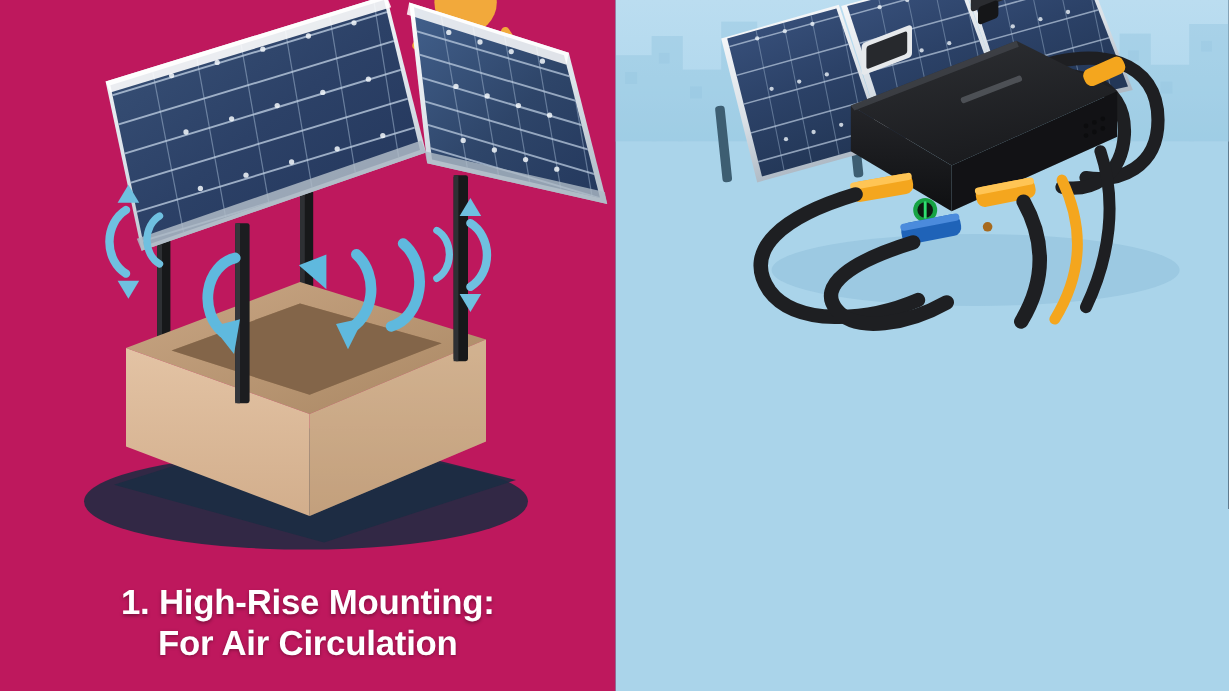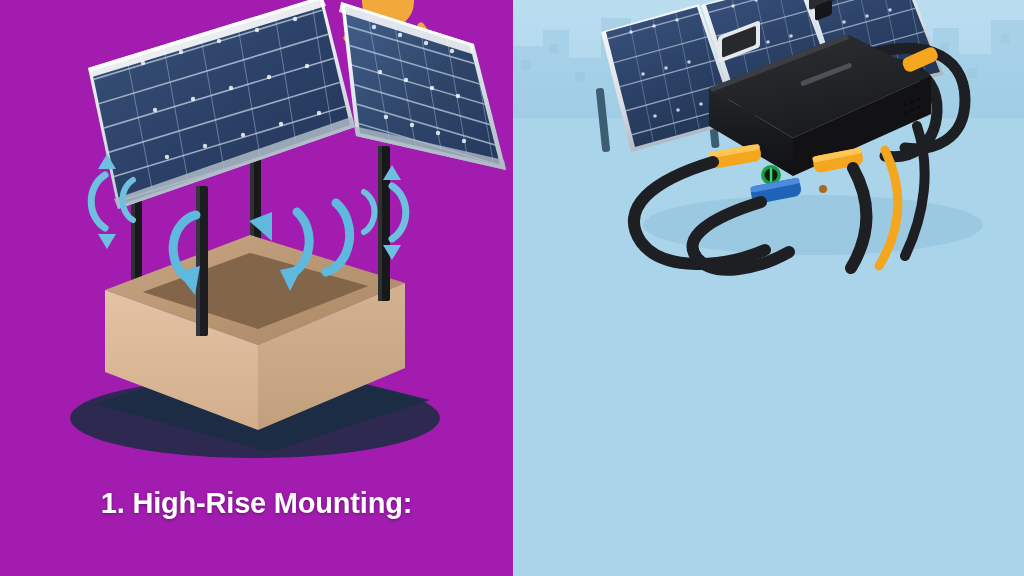--- a/index.html
+++ b/index.html
@@ -18,21 +18,21 @@
     background: #21364F;
   }
 
   
   .panel {
     position: absolute;
     top: 0;
     height: 576px;
     overflow: hidden;
   }
-  #panel-left  { left: 0;     width: 513px; background: #a21caf; }
+  #panel-left  { left: 0;     width: 513px; background: #be185d; }
   #panel-right { left: 513px; width: 511px; background: #AAD4EA; }
 
   
   .sky-band {
     position: absolute;
     left: 0; top: 0;
     width: 100%;
     height: 118px;
     background: linear-gradient(to bottom, #BBDDF0 0%, #B3D9EE 55%, #AAD4EA 100%);
   }
@@ -268,20 +268,21 @@
       <g fill="none" stroke="#5FB9DE" stroke-width="9" stroke-linecap="round">
         <path d="M 336 203 A 30 38 0 0 1 326 272"></path>
       </g>
       <polygon points="249,221 272,212 272,241" fill="#5FB9DE"></polygon>
       <path d="M 289 275 A 30 36 0 0 0 297 212" fill="none" stroke="#5FB9DE" stroke-width="9" stroke-linecap="round"></path>
       <polygon points="280,270 303,265 290,291" fill="#5FB9DE"></polygon>
     </svg>
 
     <div class="caption" id="caption-left">
       <span class="ln">1. High-Rise Mounting:</span>
+      <span class="ln">For Air Circulation</span>
     </div>
 
   </div>
 
   <div class="panel" id="panel-right">
 
     <div class="sky-band"></div>
 
     <svg class="city" viewBox="0 0 511 118" preserveAspectRatio="none">
       <g fill="#8FC2DC" opacity=".75">

